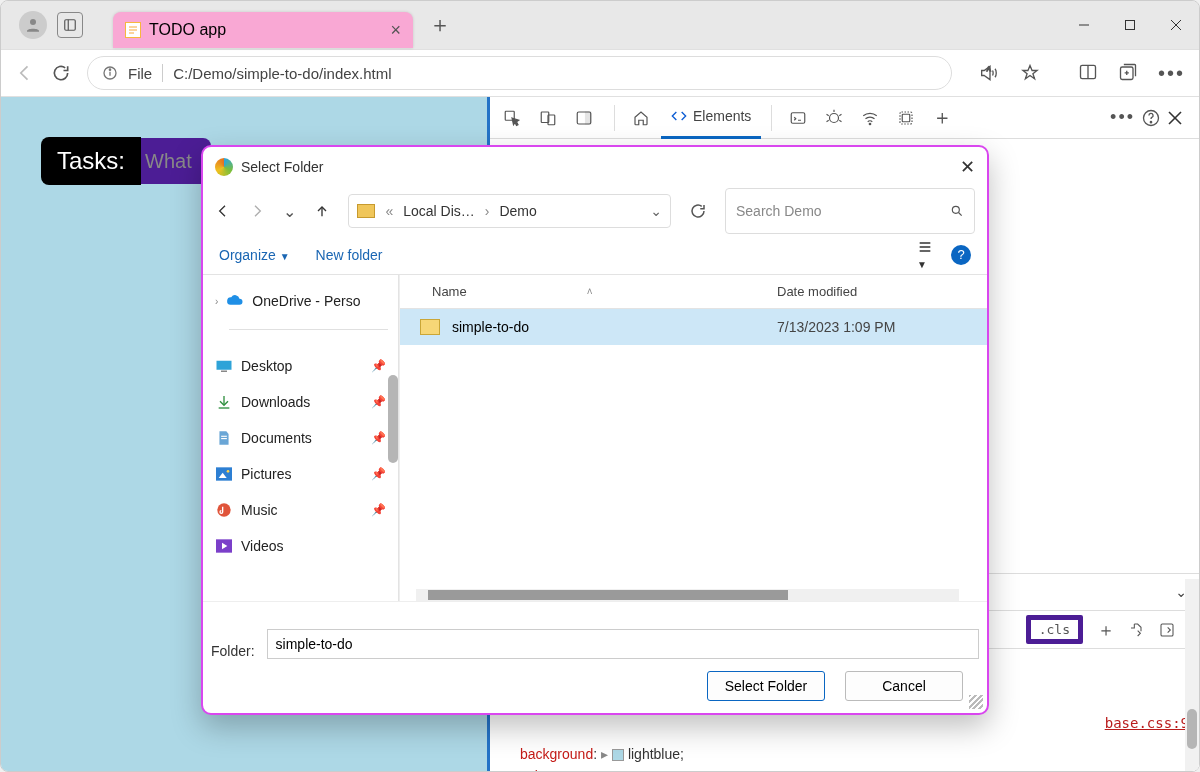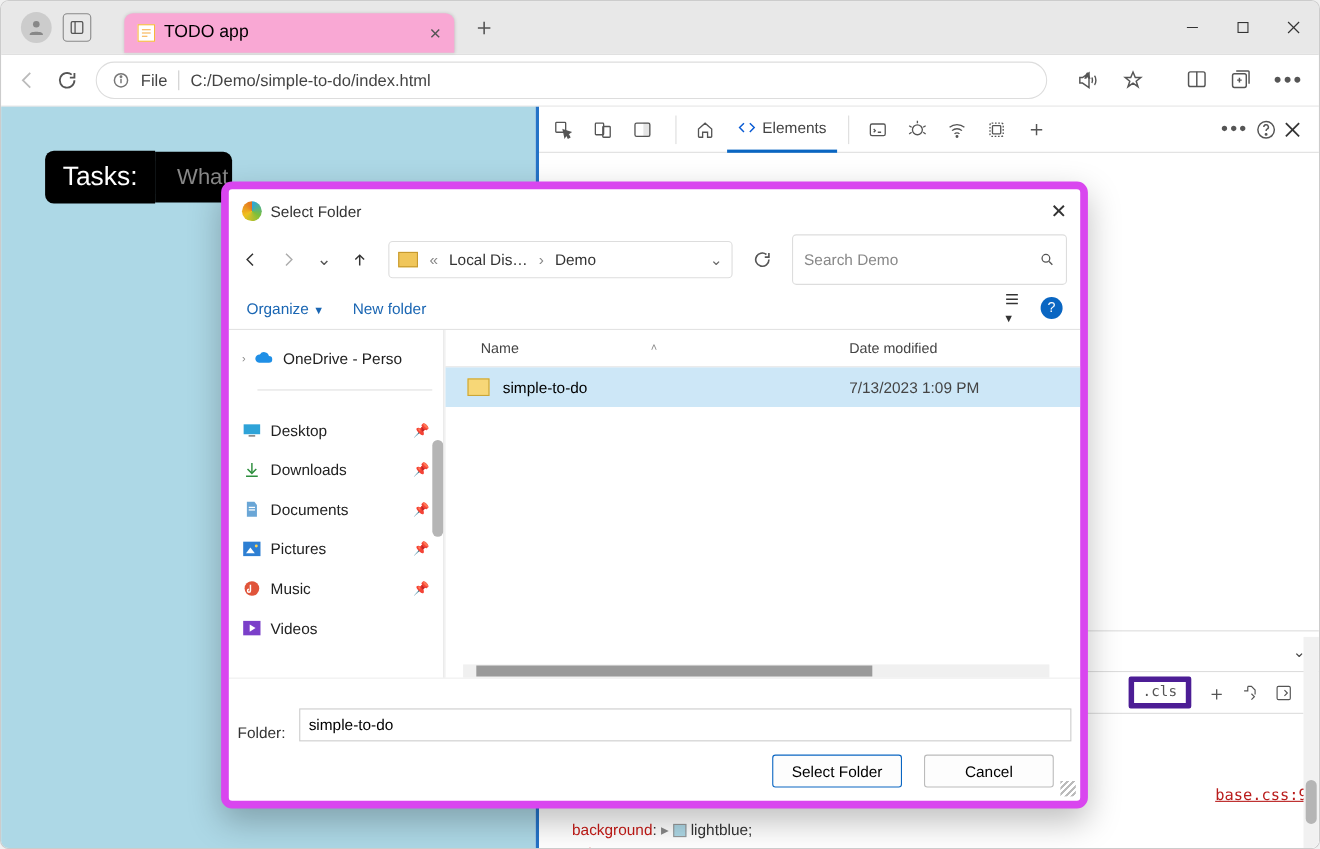--- a/index.html
+++ b/index.html
@@ -21,21 +21,21 @@
   .nav-btn.disabled{ color:#bbb; }
   .url-box { flex:1; height:34px; border:1px solid #ddd; border-radius:17px; display:flex; align-items:center; padding:0 14px; gap:10px; font-size:15px; color:#444;}
   .url-divider{ width:1px; height:18px; background:#ccc;}
   .addr-icons { display:flex; gap:20px; color:#555; margin-left:12px;}
 
   
   .page { position:absolute; top:96px; left:0; right:0; bottom:0; display:flex;}
   .content { width:486px; height:100%; background:#add8e6; padding:40px 40px; }
   .tasks-row { display:flex; align-items:center; }
   .tasks-label { background:#000; color:#fff; font-size:24px; font-weight:500; padding:10px 16px; border-radius:8px 0 0 8px;}
-  .tasks-input { background:#000000; height:46px; border-radius:0 8px 8px 0; padding:0 20px; font-size:20px; color:#888; display:flex; align-items:center; width:70px; overflow:hidden;}
+  .tasks-input { background:#4c1d95; height:46px; border-radius:0 8px 8px 0; padding:0 4px; font-size:20px; color:#888; display:flex; align-items:center; width:70px; overflow:hidden;}
 
   
   .devtools { flex:1; background:#fff; border-left:3px solid #2473c7; display:flex; flex-direction:column; position:relative;}
   .dt-toolbar { height:42px; border-bottom:1px solid #ddd; display:flex; align-items:center; padding:0 6px; gap:4px;}
   .dt-ico { width:32px; height:32px; display:flex;align-items:center;justify-content:center; color:#555; cursor:pointer; border-radius:4px;}
   .dt-ico.group-sep { margin-right:4px; }
   .dt-sep { width:1px; height:26px; background:#ddd; margin:0 6px;}
   .dt-tab { height:42px; display:flex; align-items:center; gap:6px; padding:0 10px; color:#444; font-size:14px; cursor:pointer;}
   .dt-tab.active { border-bottom:3px solid #0a66c2;}
   .dt-right { margin-left:auto; display:flex; gap:6px; align-items:center; padding-right:10px;}
@@ -43,21 +43,21 @@
   .dt-body { flex:1; position:relative; background:#fff;}
   .dt-styles-bar { position:absolute; left:0; right:0; top:434px; height:38px; border-top:1px solid #ddd; border-bottom:1px solid #ddd; display:flex; align-items:center; padding:0 12px; font-size:14px; color:#444;}
   .dt-styles-bar .chev{margin-left:auto;}
   .dt-filter-row { position:absolute; left:0; right:14px; top:472px; height:38px; border-bottom:1px solid #ddd; display:flex; align-items:center; justify-content:flex-end; gap:14px; padding-right:10px; font-size:13px; color:#555;}
   .cls-box{border:5px solid #4c1d95; padding:2px 8px; border-radius:2px; font-family:Consolas,monospace;}
   .dt-link { position:absolute; right:10px; top:576px; color:#b91c1c; text-decoration:underline; font-family:Consolas,monospace; font-size:14px;}
   .dt-code { position:absolute; left:30px; top:604px; font-family:Consolas,monospace; font-size:14px; line-height:22px; color:#333;}
   .kw{color:#c41a16;} .swatch{display:inline-block;width:12px;height:12px;vertical-align:middle;border:1px solid #999;margin-right:4px;}
   .dt-vscroll{position:absolute; right:0; top:440px; width:14px; bottom:0; background:#f1f1f1;}
   .dt-vscroll .thumb{position:absolute; top:130px; left:2px; width:10px; height:40px; background:#b5b5b5; border-radius:5px;}
-  .dialog { position:absolute; left:200px; top:164px; width:788px; height:570px; background:#fff; border:7px solid #d946ef; border-radius:10px; box-shadow:0 12px 30px rgba(0,0,0,.25); display:flex; flex-direction:column; overflow:hidden;}
+  .dialog { position:absolute; left:200px; top:144px; width:788px; height:570px; background:#fff; border:2px solid #d946ef; border-radius:10px; box-shadow:0 12px 30px rgba(0,0,0,.25); display:flex; flex-direction:column; overflow:hidden;}
   .dlg-title { height:40px; display:flex; align-items:center; padding:0 12px; font-size:14px; color:#333;}
   .dlg-title .ico{width:18px;height:18px;margin-right:8px;border-radius:50%;background:conic-gradient(#2aa5e0,#7cbf3a,#f0c020,#e46f20);}
   .dlg-close{margin-left:auto;font-size:18px;color:#333;cursor:pointer;}
   .dlg-nav { height:48px; display:flex; align-items:center; padding:0 12px; gap:18px; color:#555;}
   .crumb-box{flex:1; height:34px; border:1px solid #ddd; border-radius:4px; display:flex; align-items:center; padding:0 8px; gap:10px; font-size:14px; color:#333;}
   .crumb-box .pc-ico{width:18px;height:14px;background:#f0c65a;border:1px solid #c79a2e;}
   .search-fold{width:250px;height:46px;border:1px solid #ddd;border-radius:4px;display:flex;align-items:center;padding:0 10px;font-size:14px;color:#888;}
   .dlg-toolbar{height:40px;border-bottom:1px solid #e3e3e3;display:flex;align-items:center;padding:0 16px;gap:26px;font-size:14px;color:#1a66b3;}
   .dlg-toolbar .right{margin-left:auto;display:flex;gap:18px;align-items:center;}
   .dlg-toolbar .qm{width:20px;height:20px;border-radius:50%;background:#0a66c2;color:#fff;font-size:13px;display:flex;align-items:center;justify-content:center;}

